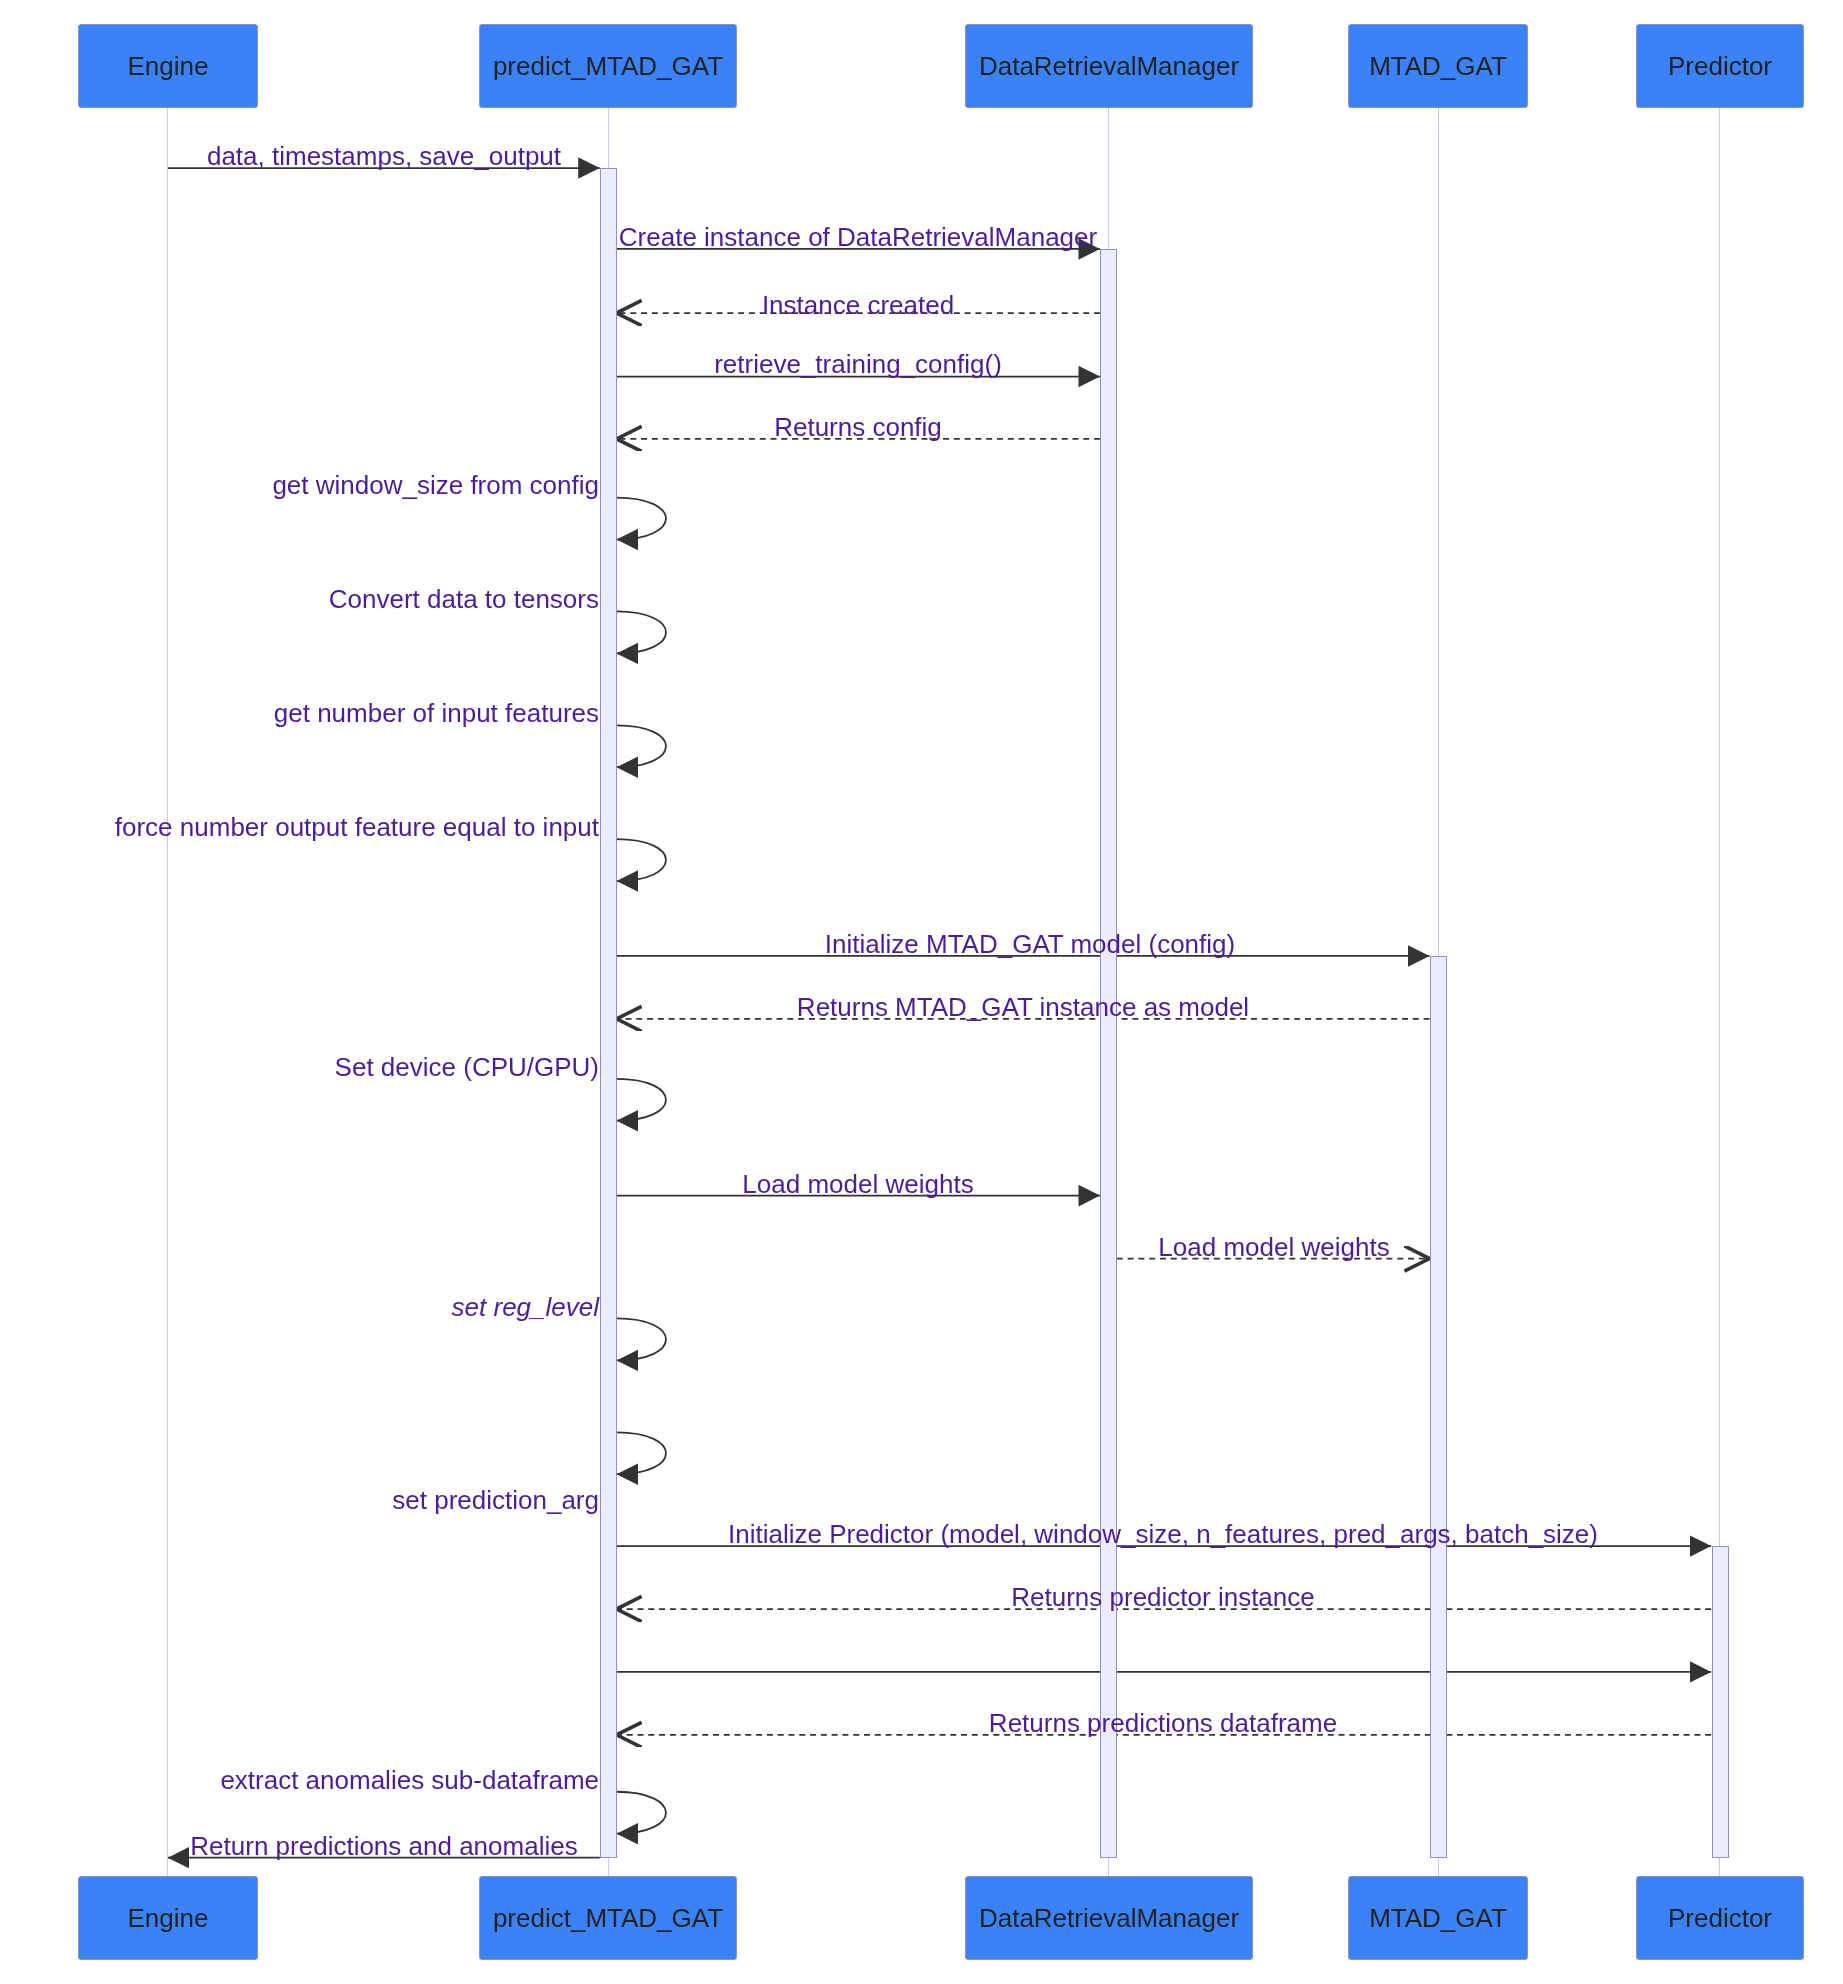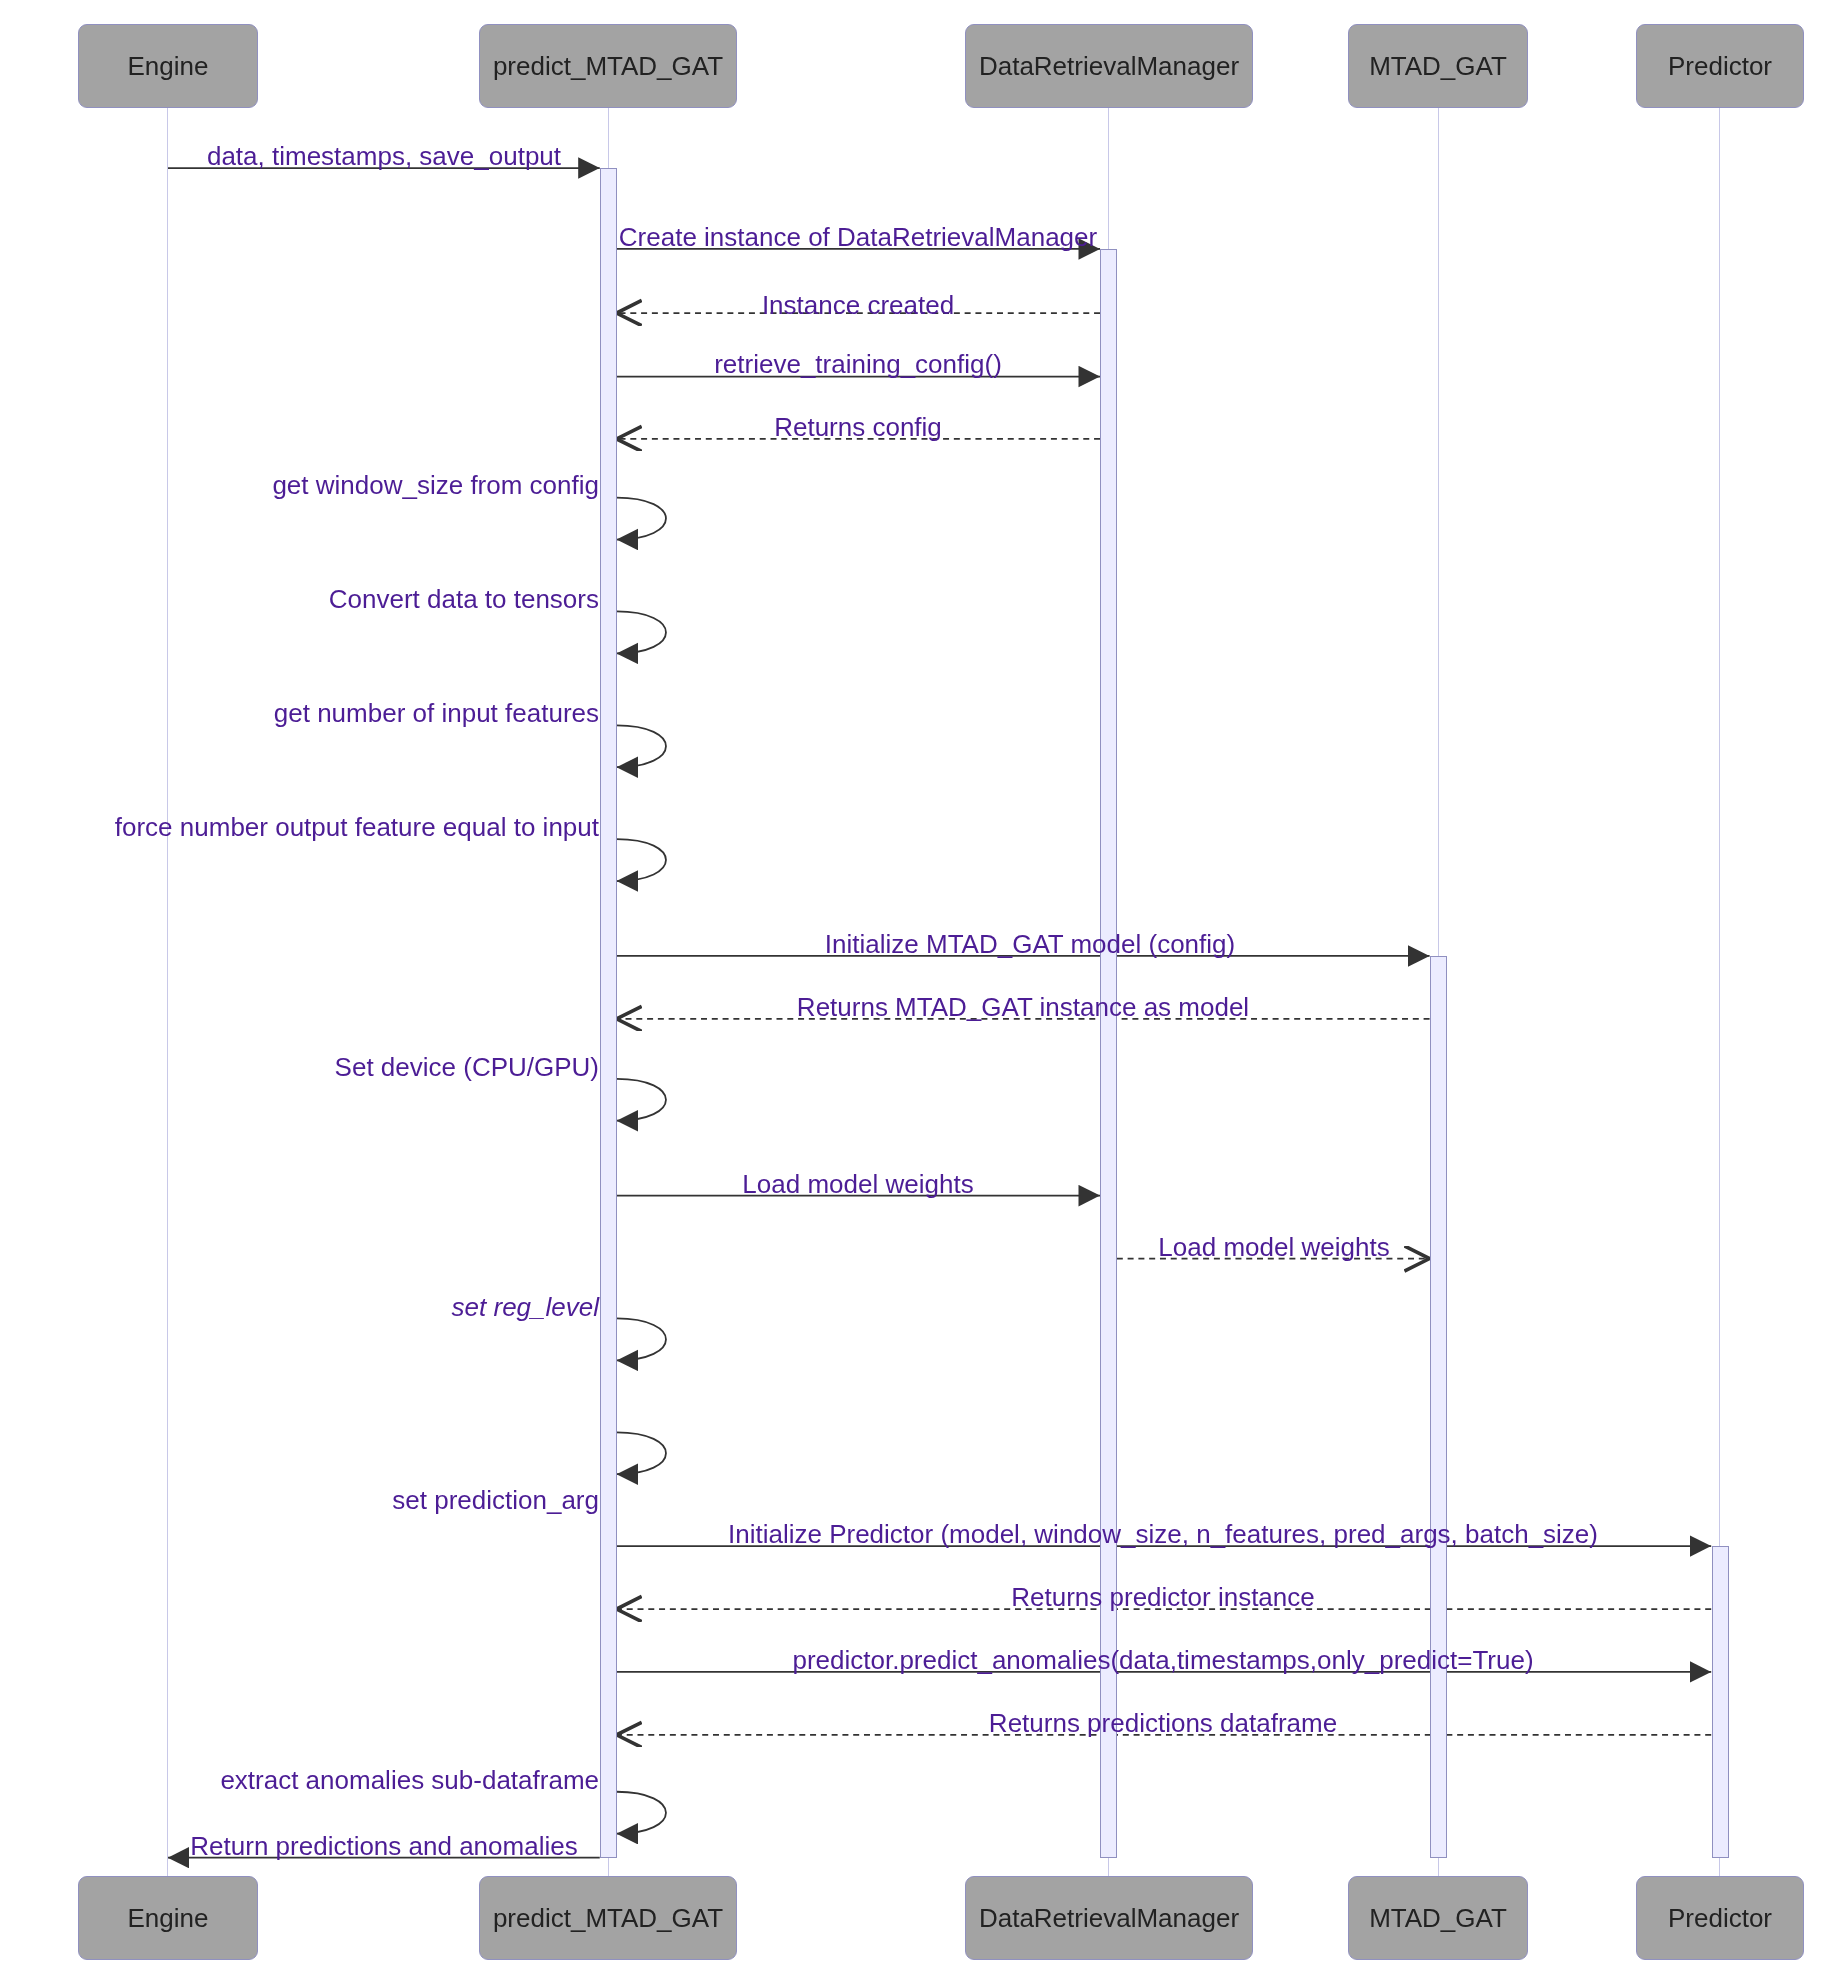--- a/index.html
+++ b/index.html
@@ -8,23 +8,23 @@
     background: #ffffff;
     font-family: -apple-system, BlinkMacSystemFont, "Segoe UI", Helvetica, Arial, sans-serif;
   }
   .canvas {
     position: relative;
     width: 1843px;
     height: 1985px;
   }
   .participant-box {
     position: absolute;
-    background: #a3a3a3;
+    background: #3b82f6;
     border: 1.2px solid #9090C0;
-    border-radius: 9px;
+    border-radius: 3px;
     display: flex;
     align-items: center;
     justify-content: center;
     font-size: 26px;
     color: #222;
     box-sizing: border-box;
   }
   .lifeline {
     position: absolute;
     width: 1.2px;
@@ -138,18 +138,17 @@
     <div class="msg-label" style="top: 812px; right: 1244px; text-align: right;">force number output feature equal to input</div>
     <div class="msg-label" style="top: 929px; left: 1023px; transform: translateX(-50%); text-align: center; margin-left: 7px;">Initialize MTAD_GAT model (config)</div>
     <div class="msg-label" style="top: 992px; left: 1023px; transform: translateX(-50%); text-align: center;">Returns MTAD_GAT instance as model</div>
     <div class="msg-label" style="top: 1052px; right: 1244px; text-align: right;">Set device (CPU/GPU)</div>
     <div class="msg-label" style="top: 1169px; left: 858px; transform: translateX(-50%); text-align: center;">Load model weights</div>
     <div class="msg-label" style="top: 1232px; left: 1274px; transform: translateX(-50%); text-align: center;">Load model weights</div>
     <div class="msg-label" style="top: 1292px; right: 1244px; text-align: right; font-style: italic;">set reg_level</div>
     <div class="msg-label" style="top: 1485px; right: 1244px; text-align: right;">set prediction_arg</div>
     <div class="msg-label" style="top: 1519px; left: 1163px; transform: translateX(-50%); text-align: center;">Initialize Predictor (model, window_size, n_features, pred_args, batch_size)</div>
     <div class="msg-label" style="top: 1582px; left: 1163px; transform: translateX(-50%); text-align: center;">Returns predictor instance</div>
-    <div class="msg-label" style="top: 1645px; left: 1163px; transform: translateX(-50%); text-align: center;">predictor.predict_anomalies(data,timestamps,only_predict=True)</div>
     <div class="msg-label" style="top: 1708px; left: 1163px; transform: translateX(-50%); text-align: center;">Returns predictions dataframe</div>
     <div class="msg-label" style="top: 1765px; right: 1244px; text-align: right;">extract anomalies sub-dataframe</div>
     <div class="msg-label" style="top: 1831px; left: 384px; transform: translateX(-50%); text-align: center;">Return predictions and anomalies</div>
   </div>
 
 
 </body></html>

